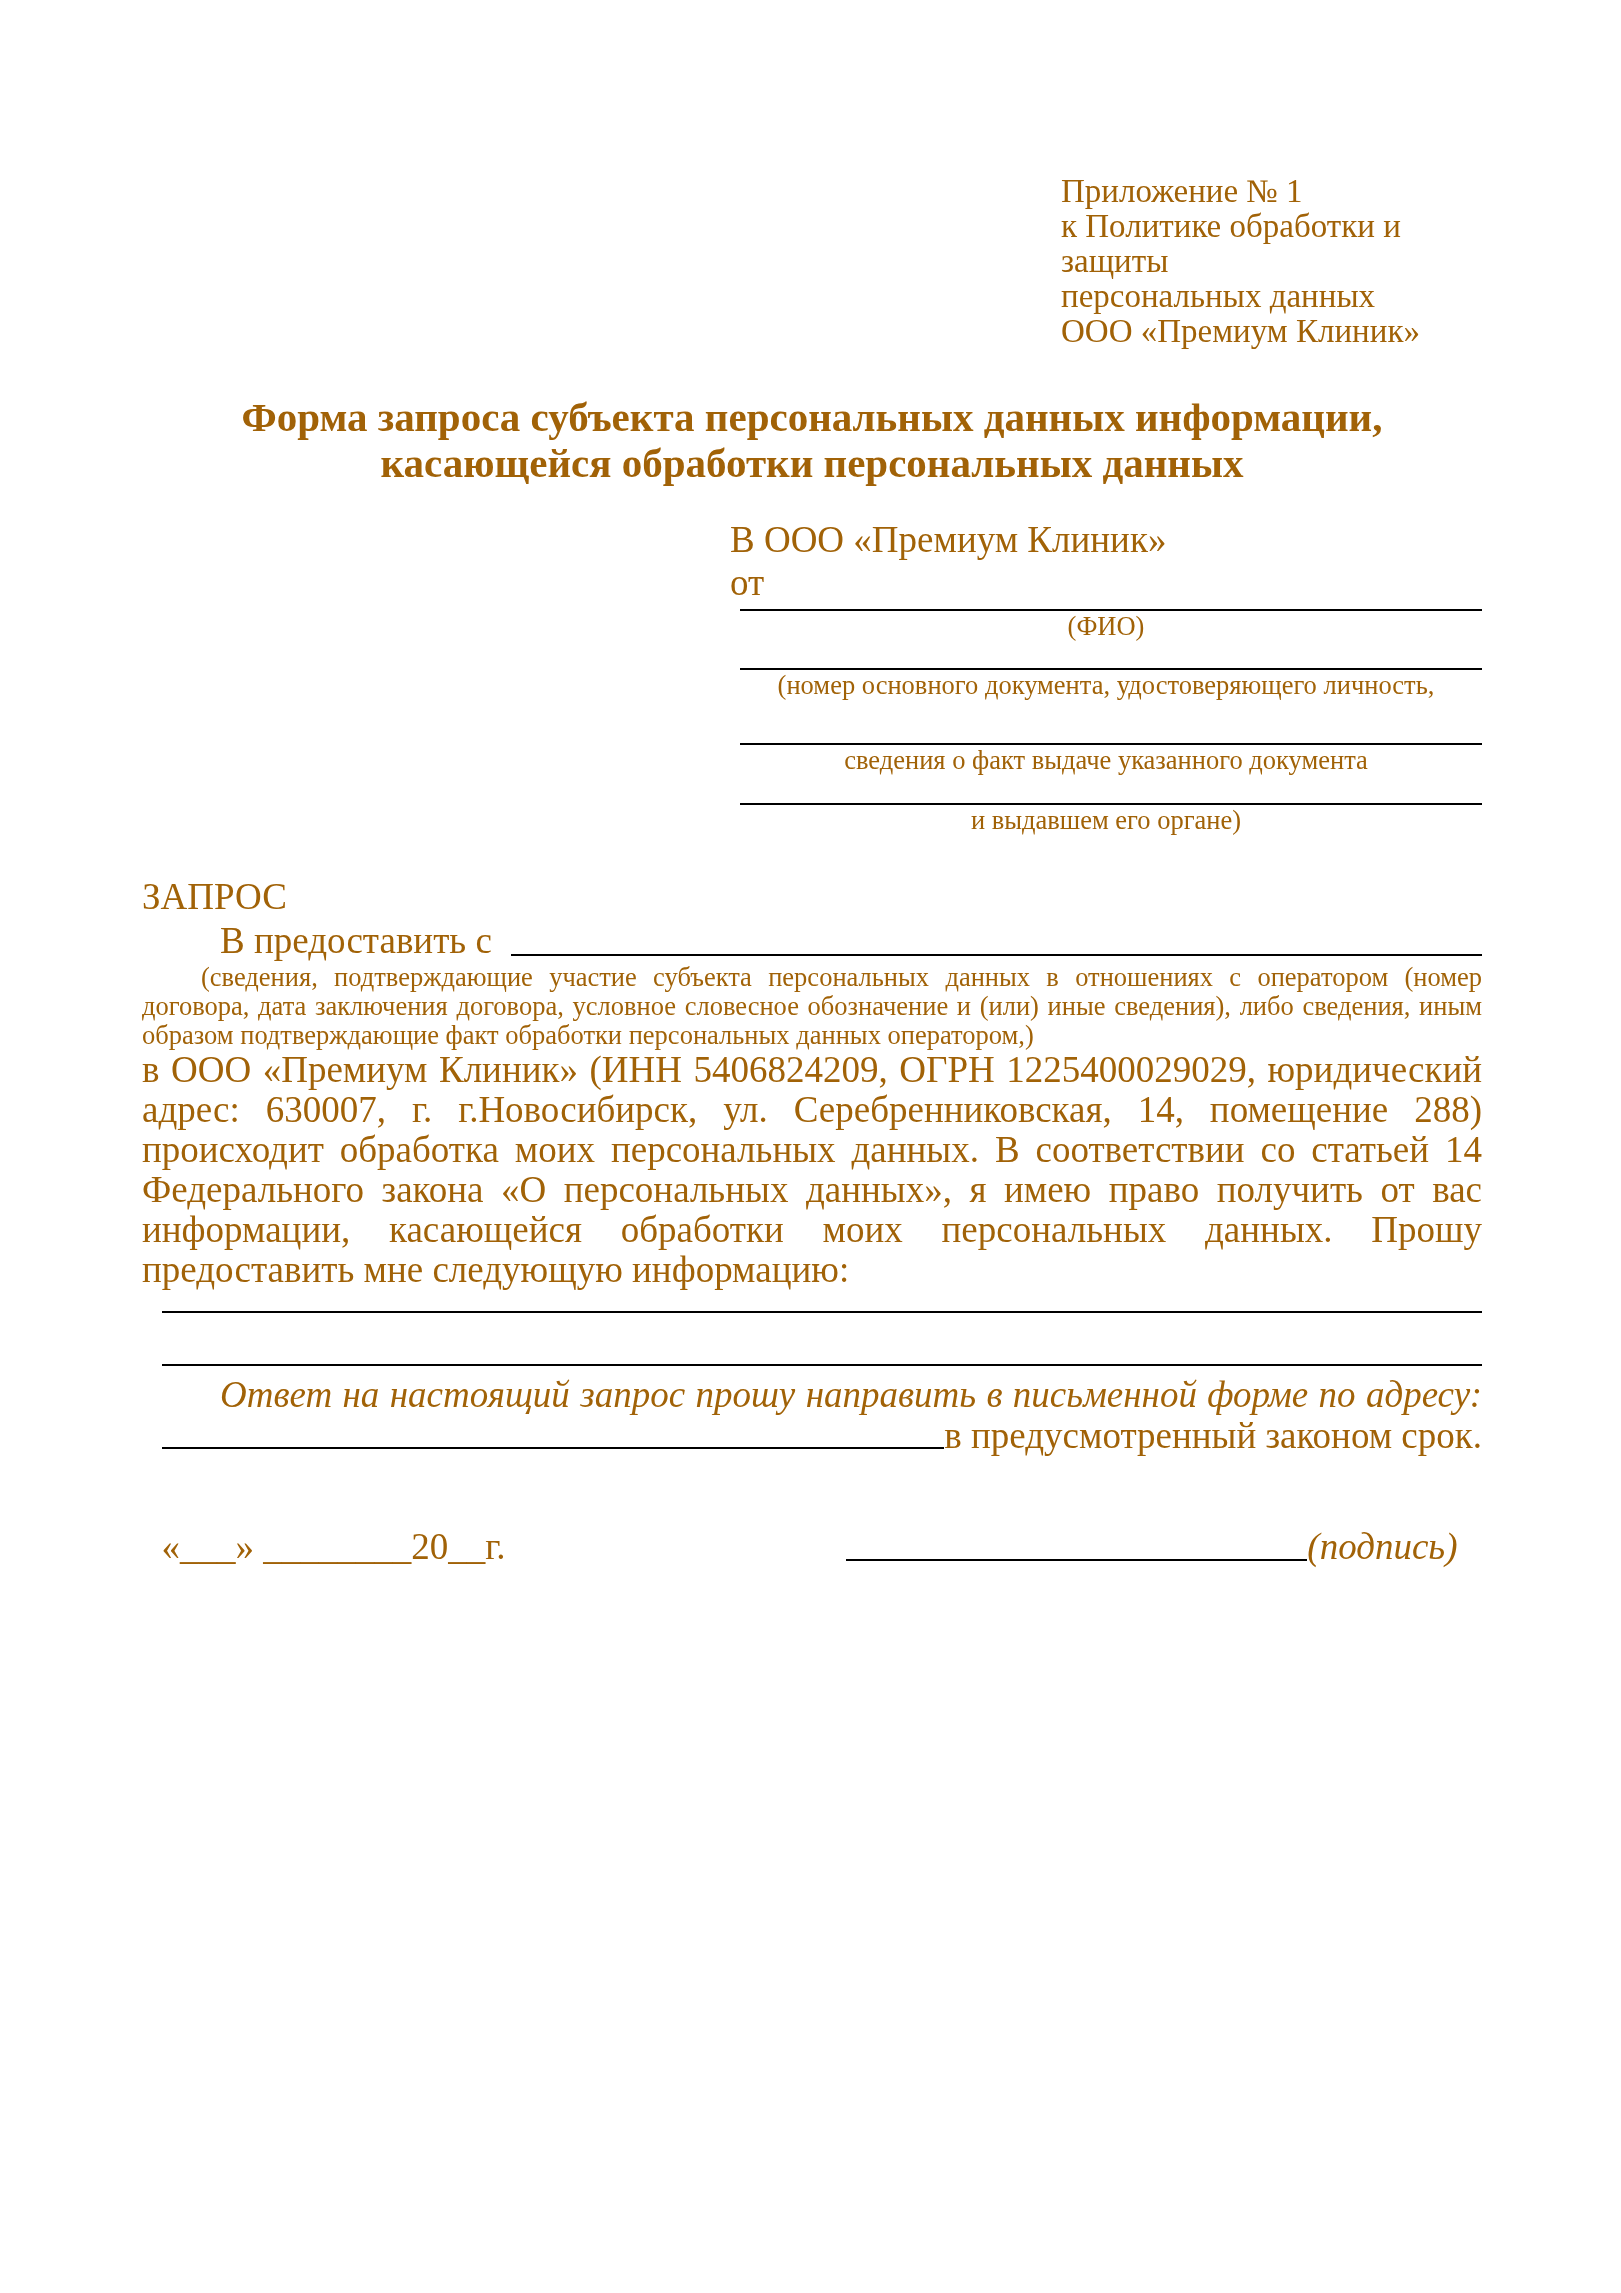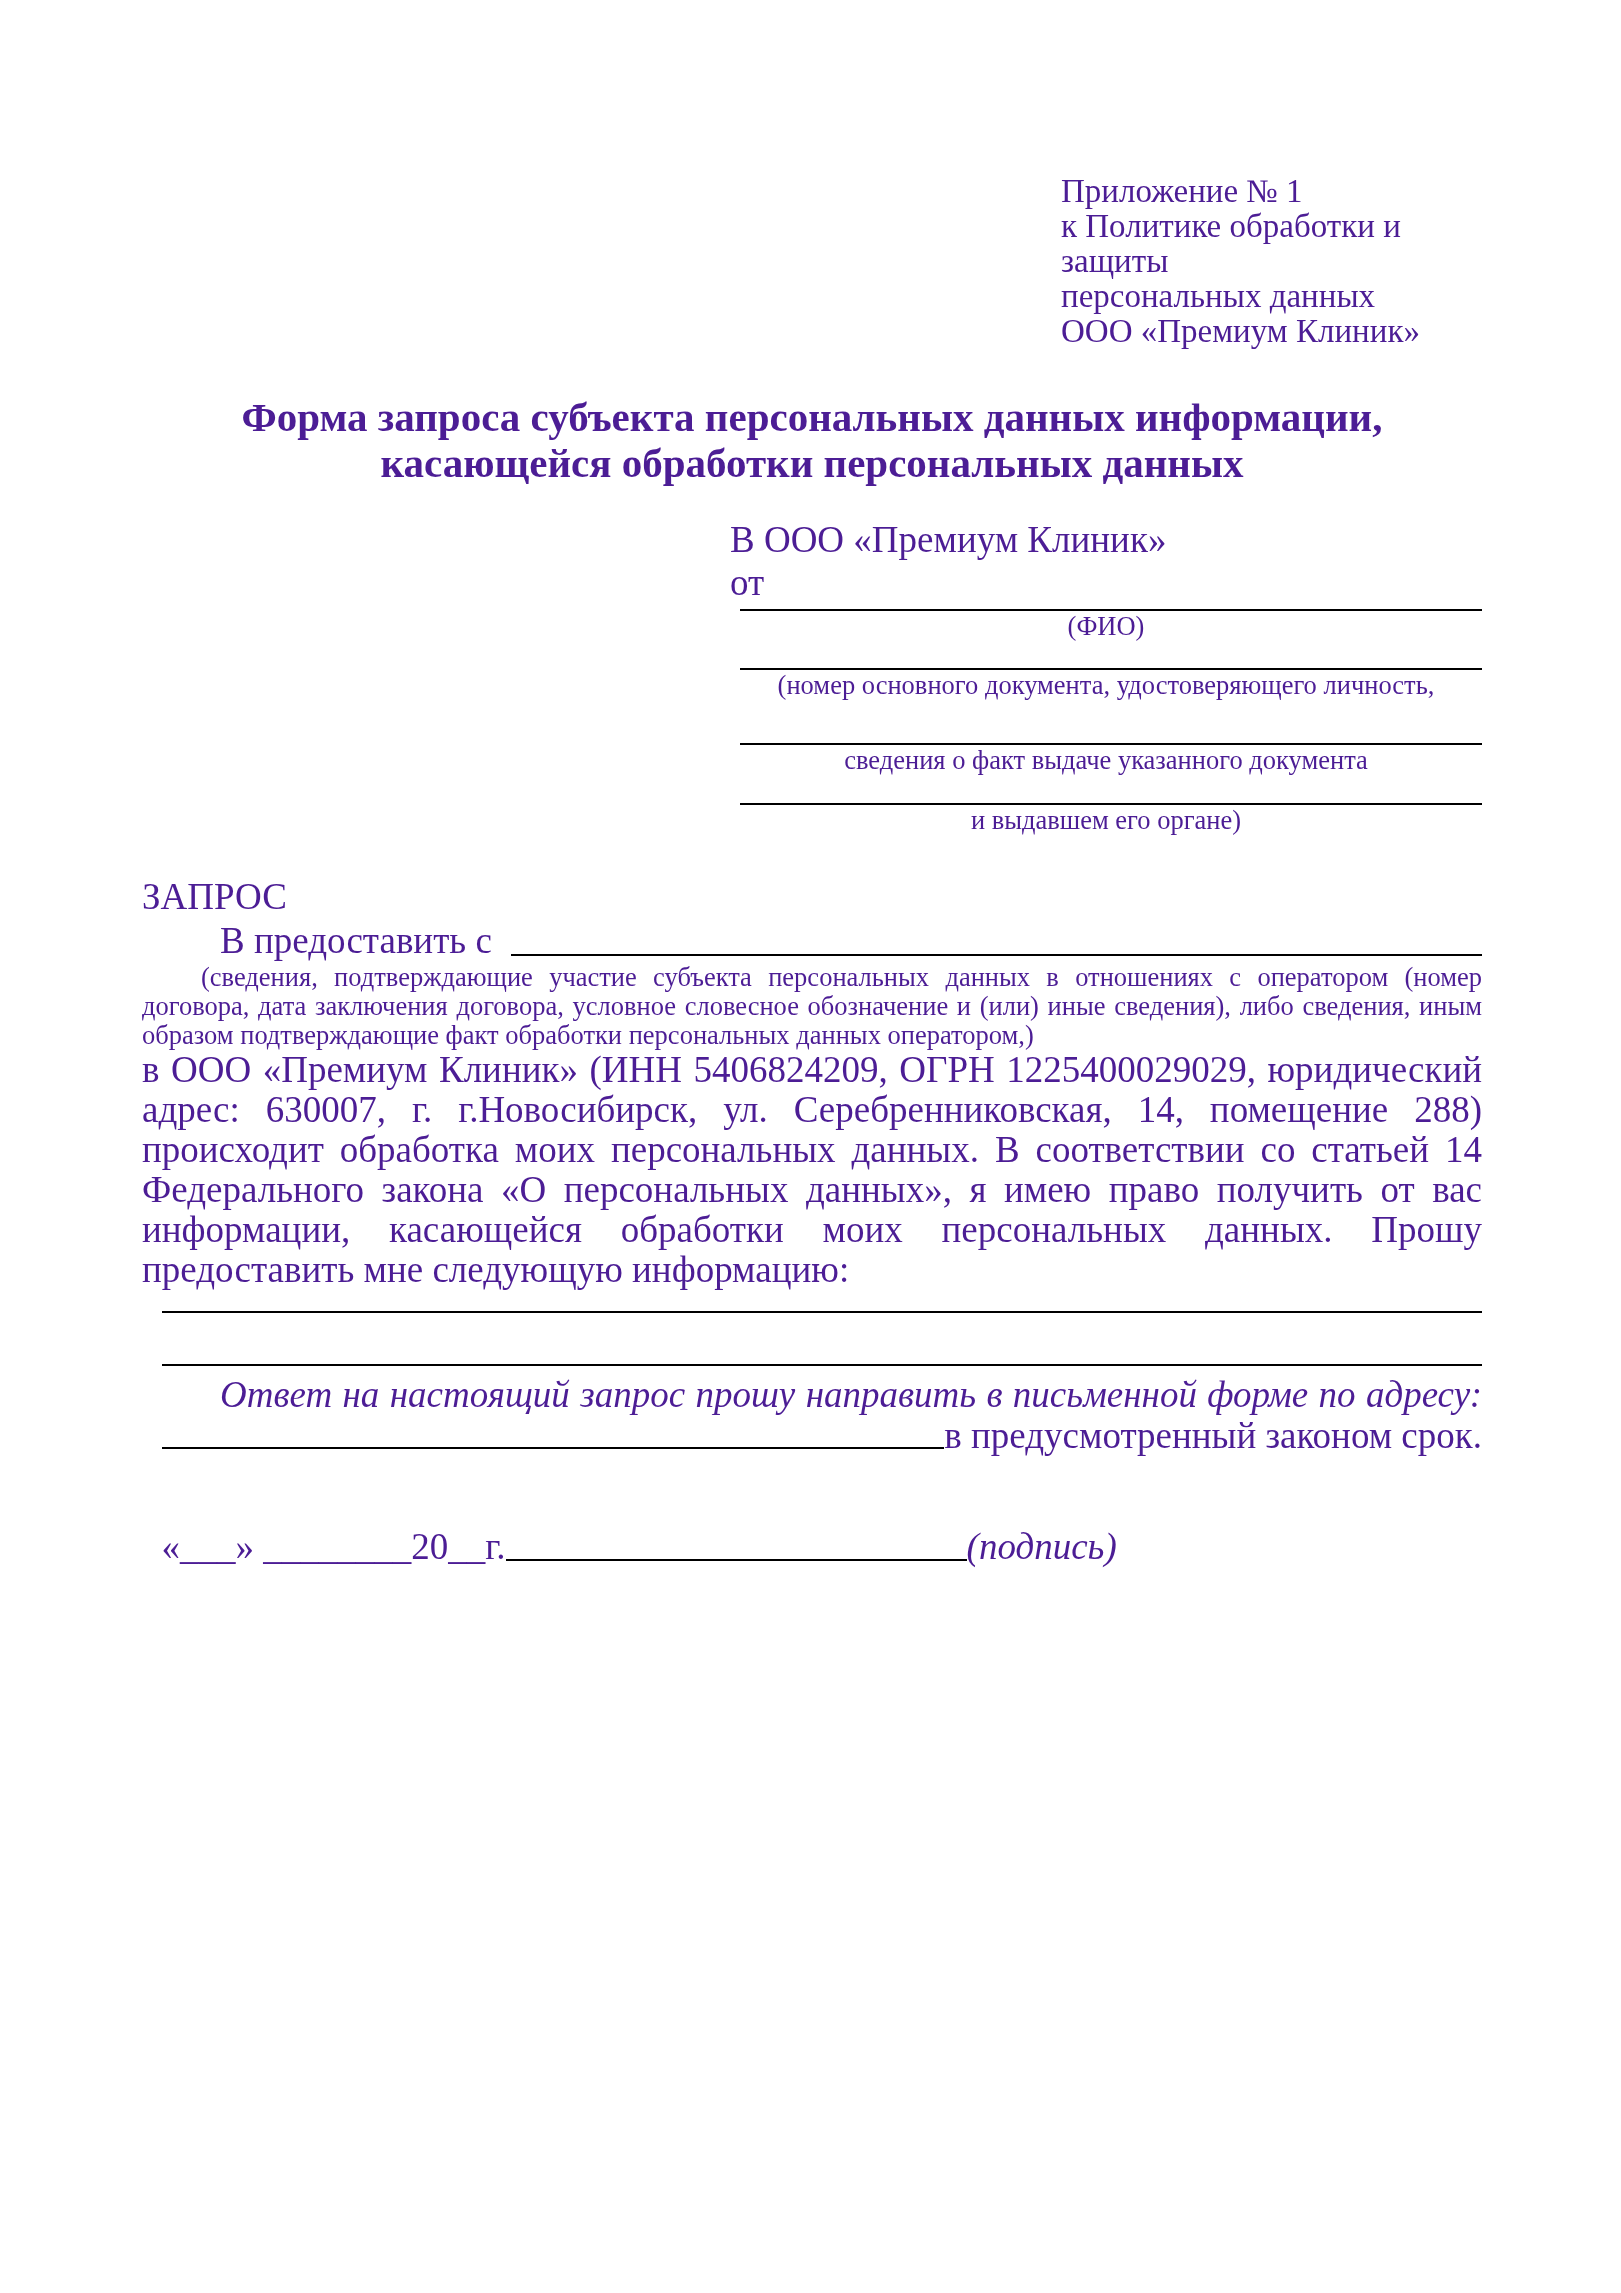--- a/index.html
+++ b/index.html
@@ -1,19 +1,19 @@
 <!DOCTYPE html>
 <html><head>
 <meta charset="utf-8">
 <style>
   html,body{margin:0;padding:0;background:#ffffff;}
   .page{
     position:relative;
     width:1621px;height:2294px;
-    background:#ffffff;color:#4c1d95;
+    background:#ffffff;color:#a16207;
     font-family:"Liberation Serif","DejaVu Serif",serif;
     box-sizing:border-box;
     padding:174px 139px 0 142px;
     overflow:hidden;
   }
   
   .appendix{margin-left:919px;font-size:33px;line-height:35px;}
   
   .doc-title{margin-top:45px;text-align:center;font-weight:bold;font-size:41px;line-height:46px;}
   
@@ -31,21 +31,21 @@
   .body-par{font-size:37px;line-height:40px;text-align:justify;}
   .blank-row{margin-left:19.6px;}
   .blank-row.first{margin-top:21.6px;}
   .blank-row.second{margin-top:51px;}
   .answer-line1{margin-top:7.8px;font-size:37px;line-height:41px;padding-left:78px;
                 text-align:justify;text-align-last:justify;font-style:italic;}
   .answer-line2{display:flex;font-size:37px;line-height:41px;}
   .answer-line2 .rule{flex:1 1 auto;margin-left:19.6px;margin-bottom:6.9px;align-self:stretch;height:auto;}
   .answer-line2 .suffix{flex:0 0 auto;}
   
-  .sign-row{margin-top:69px;display:flex;align-items:flex-end;
+  .sign-row{margin-top:69px;display:flex;justify-content:space-between;align-items:flex-end;
             font-size:37px;line-height:43px;}
   .sign-row .date{padding-left:19.6px;}
   .sign-right{display:flex;align-items:flex-end;margin-right:24.5px;font-style:italic;}
   .sign-right .rule{width:461px;margin-bottom:6.9px;}
 </style>
 </head>
 <body>
 
 <div class="page">
 

